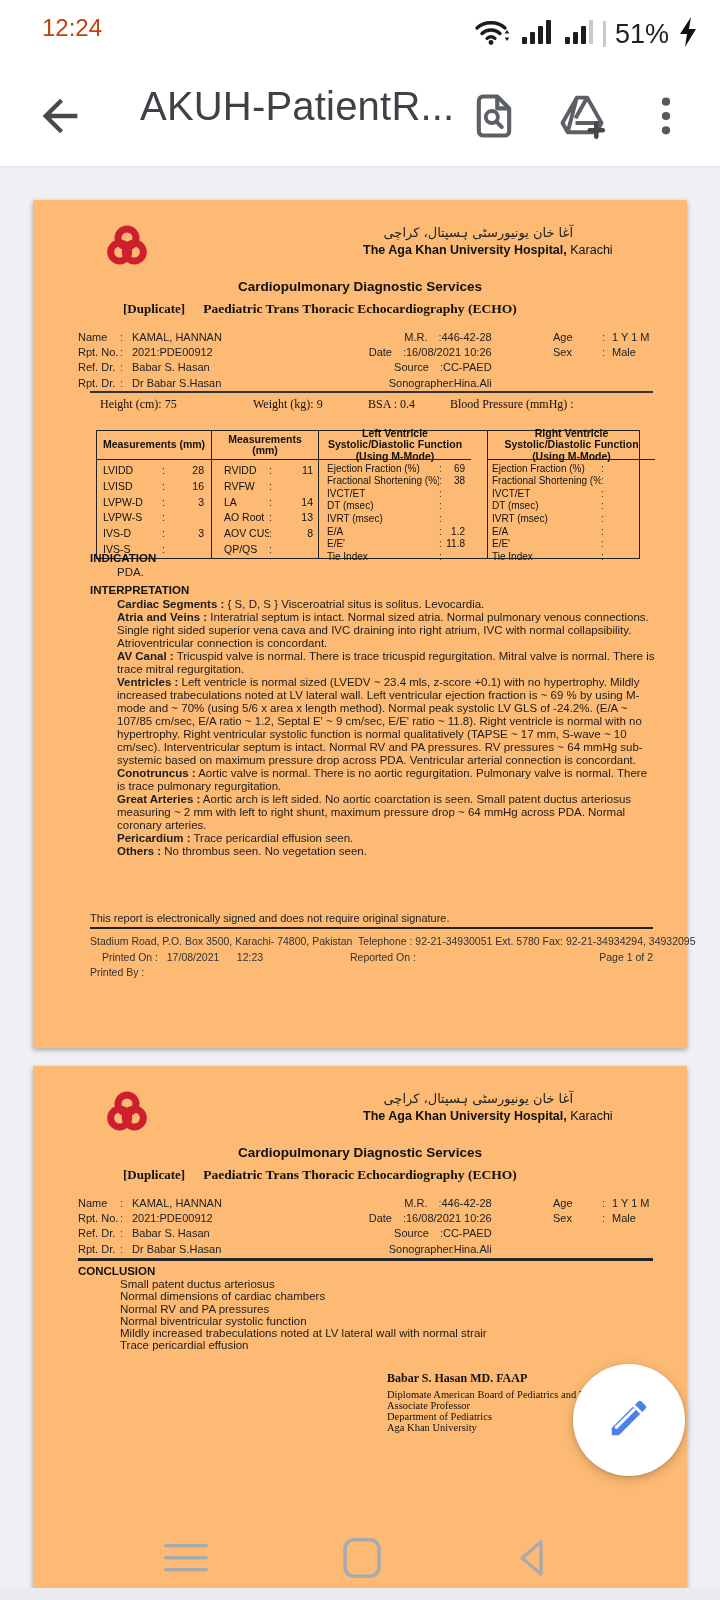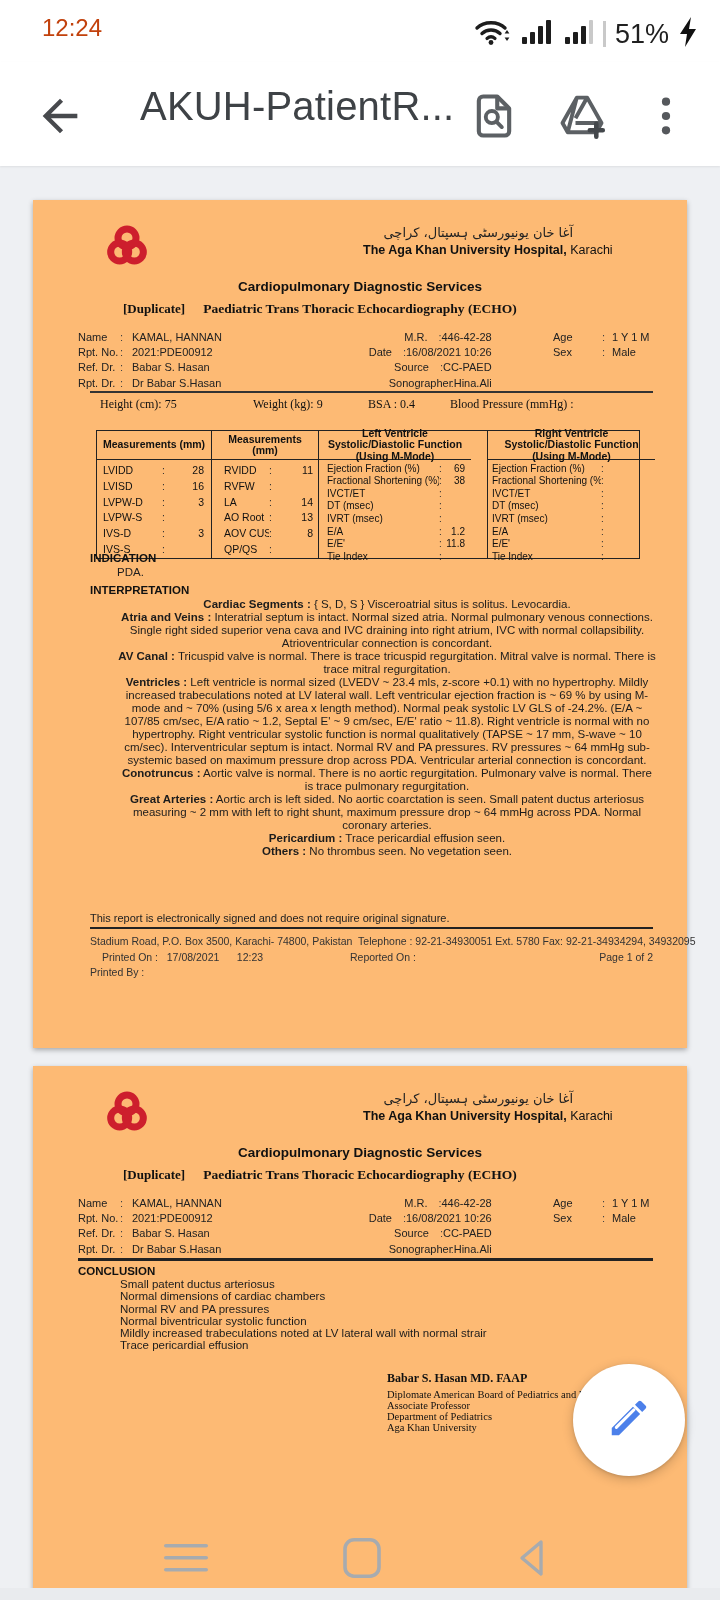--- a/index.html
+++ b/index.html
@@ -57,21 +57,21 @@
   .mrow .ml{overflow:hidden;} .mrow .mc{color:#333;} .mrow .mv{text-align:right;}
   .mc1 .mrow{padding-left:6px;} .mc1 .ml{width:59px;} .mc1 .mc{width:6px;} .mc1 .mv{width:36px;}
   .mc2 .mrow{padding-left:12px;} .mc2 .ml{width:45px;} .mc2 .mc{width:6px;} .mc2 .mv{width:38px;}
   .mc3 .mrow{padding-left:8px;font-size:10px;} .mc3 .ml{width:112px;} .mc3 .mc{width:6px;} .mc3 .mv{width:20px;}
   .mc4 .mrow{padding-left:4px;font-size:10px;} .mc4 .ml{width:109px;} .mc4 .mc{width:6px;} .mc4 .mv{width:20px;}
   
   .sec-h{font-weight:bold;font-size:11.5px;color:#111;}
   .ind-h{left:57px;top:352px;}
   .ind-t{left:84px;top:366px;font-size:11.5px;}
   .int-h{left:57px;top:384px;}
-  .interp{left:84px;top:398px;width:540px;font-size:11.5px;line-height:13px;color:#1c1c1c;text-align:center;}
+  .interp{left:84px;top:398px;width:540px;font-size:11.5px;line-height:13px;color:#1c1c1c;text-align:left;}
   .interp p{margin:0;}
   .interp b{font-weight:bold;}
   
   .f-signed{left:57px;top:712px;width:563px;font-size:11px;color:#222;padding-bottom:3px;border-bottom:2px solid #222;}
   .f-addr{left:57px;top:735px;width:580px;font-size:10.5px;color:#333;white-space:pre;}
   .f-row{left:57px;top:751px;width:563px;font-size:10.5px;color:#333;}
   .f-row .fl{position:absolute;left:12px;white-space:pre;}
   .f-row .fc{position:absolute;left:260px;}
   .f-row .fr{position:absolute;right:0;}
   .f-by{left:57px;top:766px;font-size:10.5px;color:#333;}

